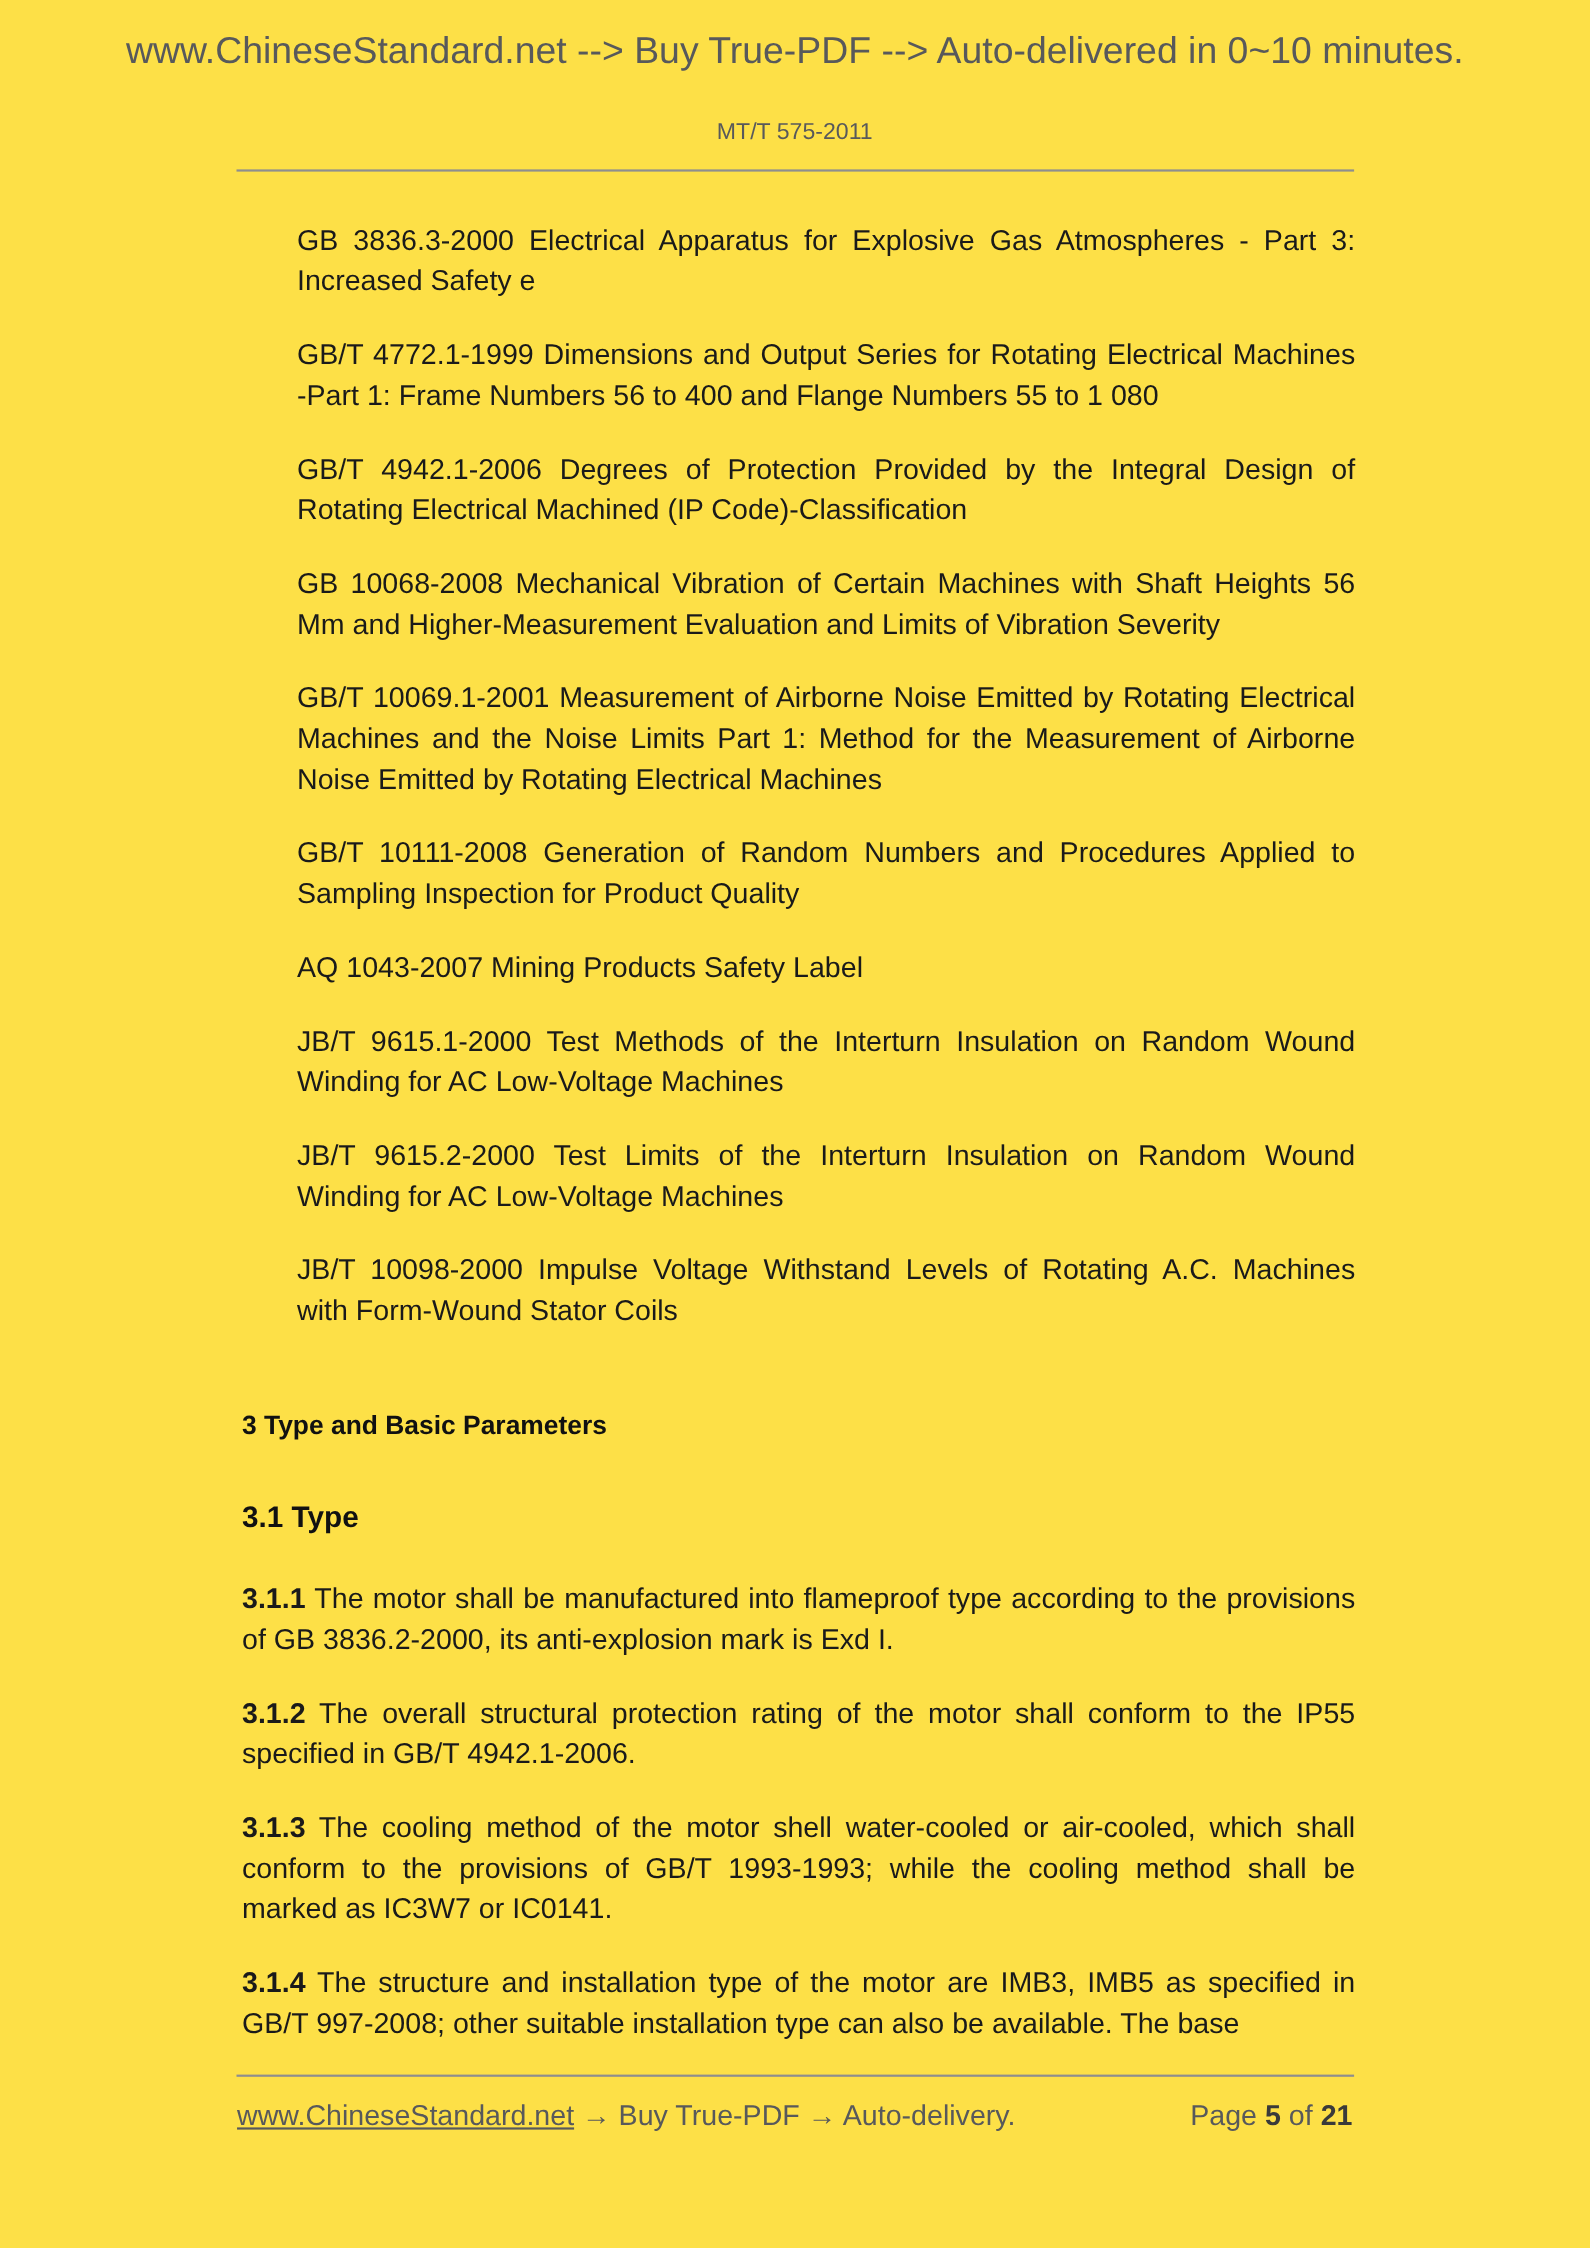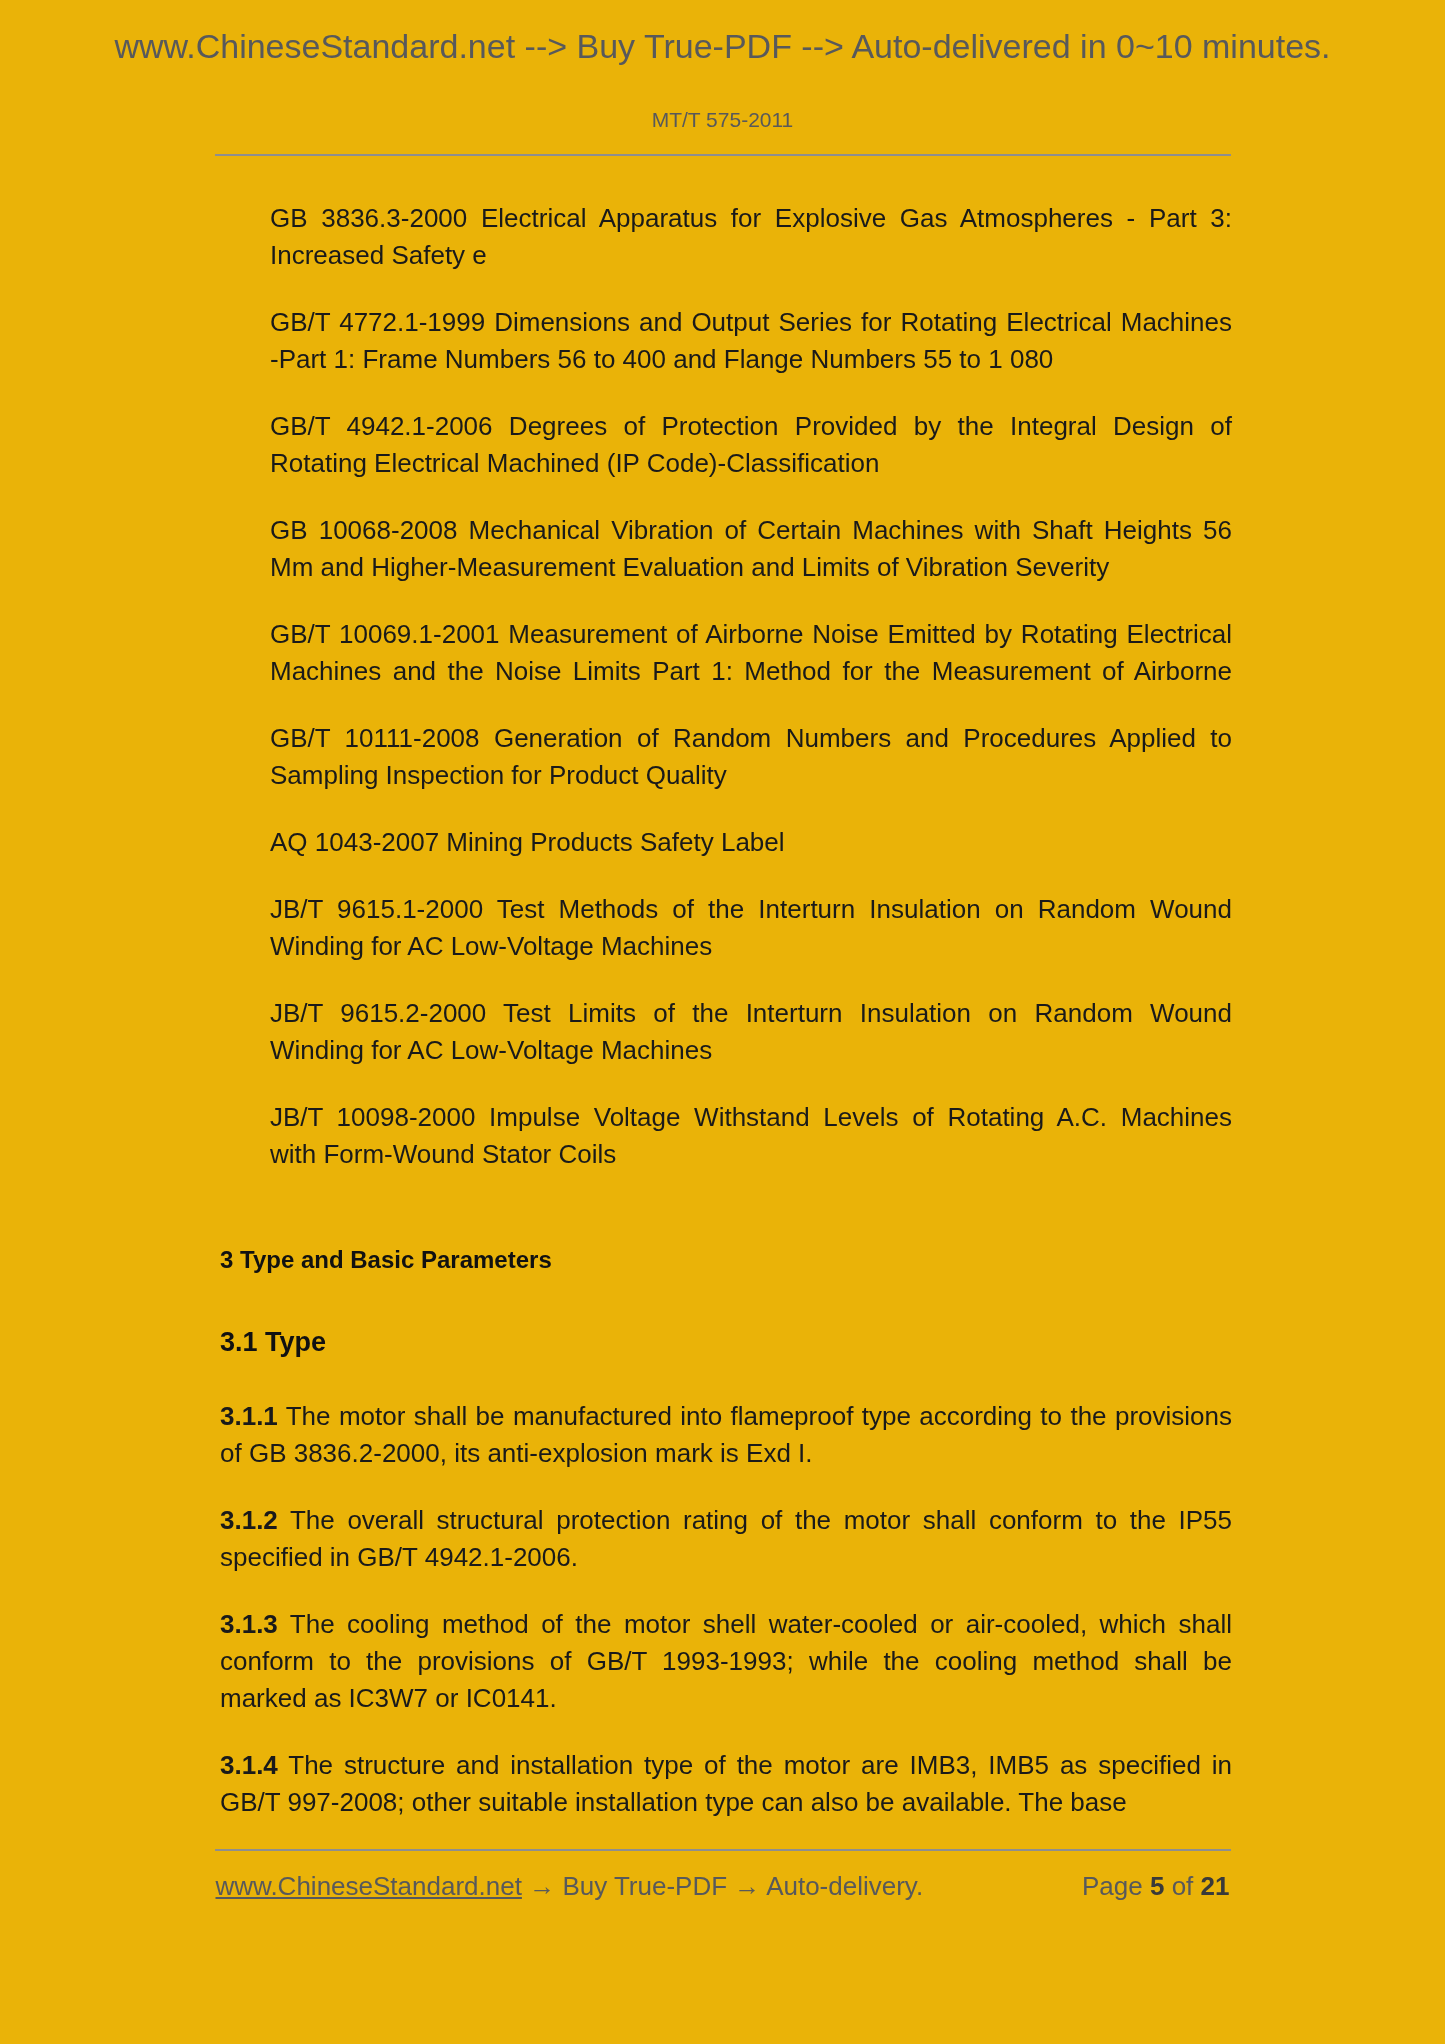--- a/index.html
+++ b/index.html
@@ -6,21 +6,21 @@
   html, body {
     margin: 0;
     padding: 0;
     background: #ffffff;
   }
   .page {
     position: relative;
     width: 1445px;
     height: 2044px;
     margin: 0 auto;
-    background: #eab308;
+    background: #fde047;
     overflow: hidden;
     font-family: "Liberation Sans", "DejaVu Sans", sans-serif;
     color: #1a1a1a;
   }
   .header-tagline {
     margin: 26px 0 0 0;
     text-align: center;
     font-size: 34px;
     line-height: 40px;
     color: #58595b;
@@ -135,20 +135,21 @@
           <div class="line jl">GB/T 4942.1-2006 Degrees of Protection Provided by the Integral Design of</div>
           <div class="line ll">Rotating Electrical Machined (IP Code)-Classification</div>
         </div>
         <div class="ref">
           <div class="line jl">GB 10068-2008 Mechanical Vibration of Certain Machines with Shaft Heights 56</div>
           <div class="line ll">Mm and Higher-Measurement Evaluation and Limits of Vibration Severity</div>
         </div>
         <div class="ref">
           <div class="line jl">GB/T 10069.1-2001 Measurement of Airborne Noise Emitted by Rotating Electrical</div>
           <div class="line jl">Machines and the Noise Limits Part 1: Method for the Measurement of Airborne</div>
+          <div class="line ll">Noise Emitted by Rotating Electrical Machines</div>
         </div>
         <div class="ref">
           <div class="line jl">GB/T 10111-2008 Generation of Random Numbers and Procedures Applied to</div>
           <div class="line ll">Sampling Inspection for Product Quality</div>
         </div>
         <div class="ref">
           <div class="line ll">AQ 1043-2007 Mining Products Safety Label</div>
         </div>
         <div class="ref">
           <div class="line jl">JB/T 9615.1-2000 Test Methods of the Interturn Insulation on Random Wound</div>

